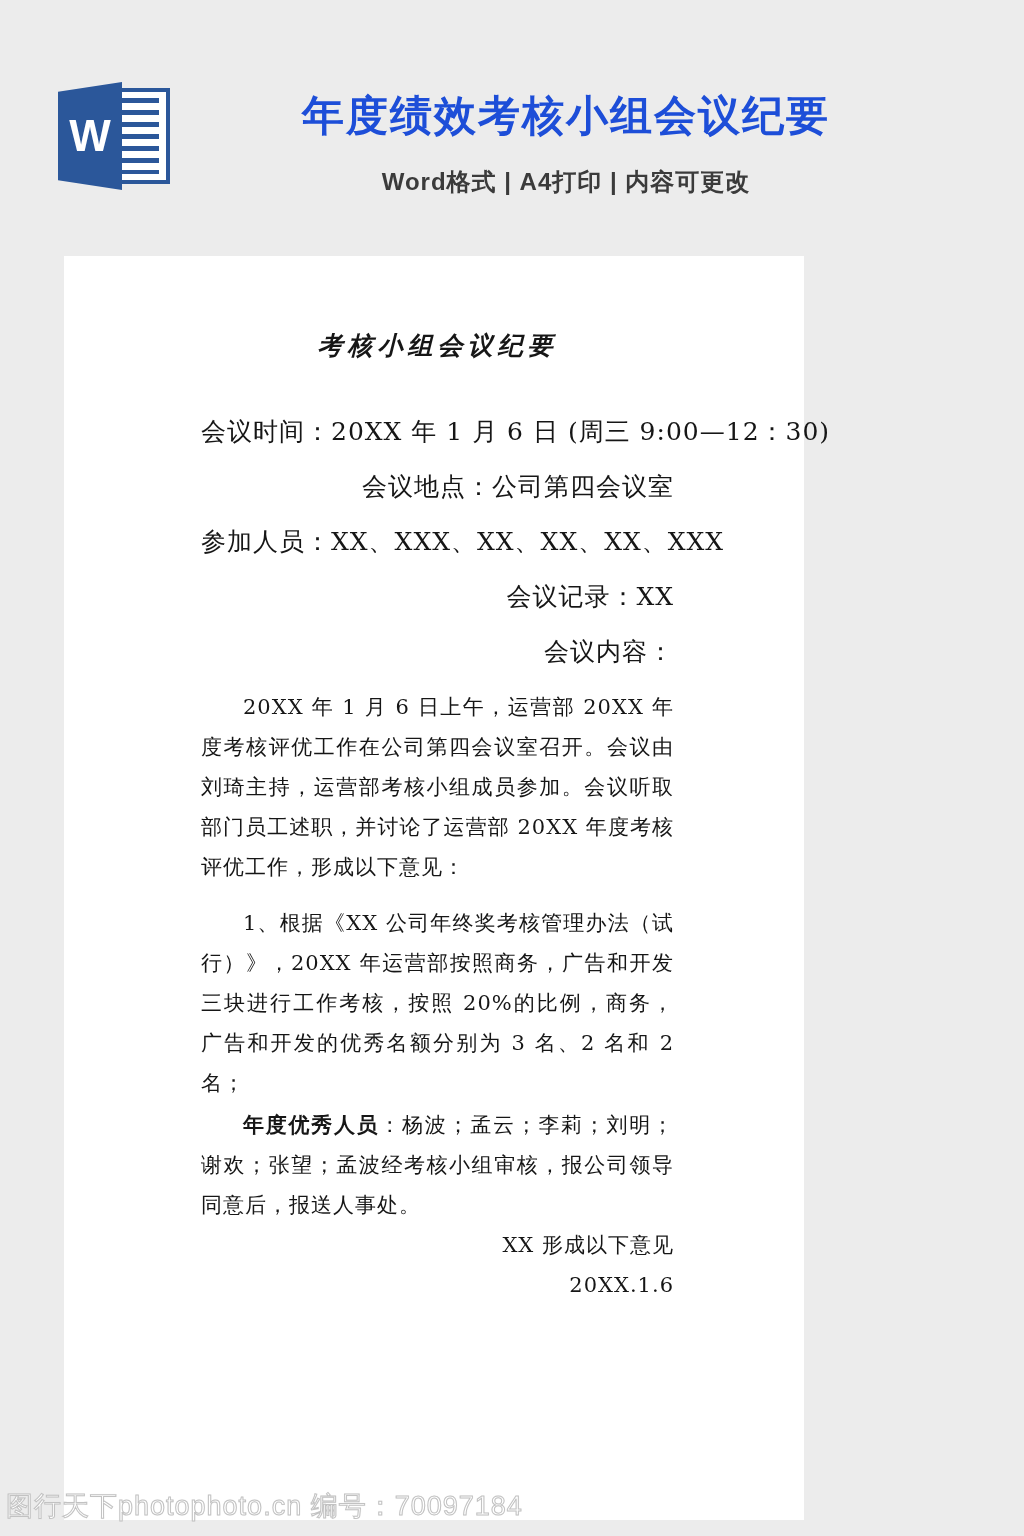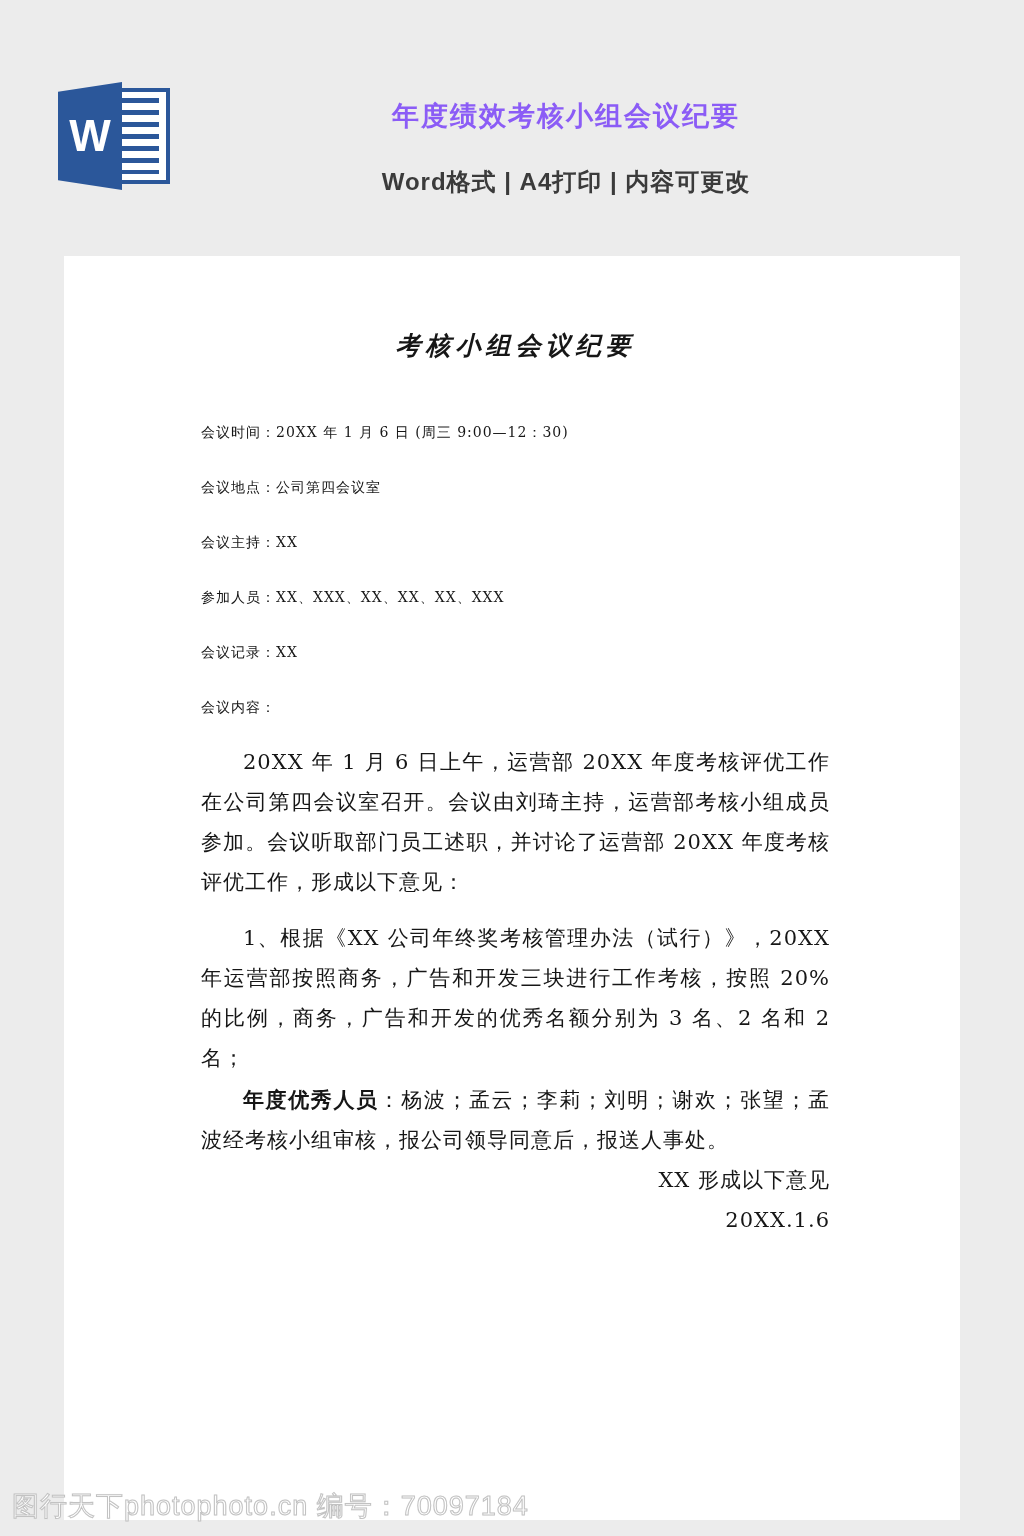--- a/index.html
+++ b/index.html
@@ -33,68 +33,69 @@
     background:#2b579a;
     clip-path:polygon(0 9%, 100% 0, 100% 100%, 0 91%);
     display:flex; align-items:center; justify-content:center;
   }
   .word-icon .icon-panel span {
     color:#fff; font-weight:700; font-size:44px;
     font-family:"Liberation Sans", sans-serif;
   }
   .header-text { flex:1 1 auto; text-align:center; padding-top:10px; }
   .header-title {
-    color:#8b5cf6; font-weight:700; font-size:27px;
+    color:#1d4ed8; font-weight:700; font-size:42px;
     letter-spacing:2px; line-height:48px;
   }
   .header-subtitle {
     margin-top:26px; color:#3b3b3b; font-size:24px; letter-spacing:1px;font-weight:bold;
   }
 
   
   .doc-card {
     position:absolute; left:64px; top:256px;
-    width:896px; height:1264px;
+    width:740px; height:1264px;
     background:#ffffff;
   }
   .doc-inner {
     padding:70px 130px 0 137px;
     font-family:"DejaVu Serif", serif;
     color:#161616;
   }
   .doc-title {
     text-align:center;
     font-size:25px; font-weight:700;
     letter-spacing:5px;
     line-height:40px;
     margin-bottom:46px;
     font-style:italic;
   }
   .info-line {
-    font-size:14px; line-height:40px; letter-spacing:1px;
+    font-size:25px; line-height:40px; letter-spacing:1px;
     margin-bottom:15px;
     white-space:nowrap;
+    text-align:right;
   }
   .body-para {
     font-size:21px; line-height:40px; letter-spacing:1px;
     text-align:justify;
     text-indent:2em;
   }
   .heading-bold { font-weight:700; margin-top:6px; text-align:left; }
   .mt4 { margin-top:16px; }
   .mt2 { margin-top:2px; }
   .bold-lead { font-weight:700;margin-top:46px; }
   .sign-line {
     font-size:21px; line-height:40px; letter-spacing:1px;
     text-align:right;
   }
 
   
   .watermark {
-    position:absolute; left:12px; top:1488px;
+    position:absolute; left:6px; top:1488px;
     font-size:27px; letter-spacing:1px;
     color:#ffffff;
     -webkit-text-stroke:1px #c2c2c2;
     text-shadow:0 0 1px #cccccc;
     font-family:"Liberation Sans", sans-serif;
     white-space:nowrap;
   }
 </style>
 </head>
 <body>
@@ -113,21 +114,20 @@
     <div class="header-subtitle">Word格式 | A4打印 | 内容可更改</div>
   </div>
 </div>
 
 <div class="doc-card">
   <div class="doc-inner">
     <div class="doc-title">考核小组会议纪要</div>
 
     <p class="info-line">会议时间：20XX 年 1 月 6 日 (周三 9:00—12：30)</p>
     <p class="info-line">会议地点：公司第四会议室</p>
-    <p class="info-line">会议主持：XX</p>
     <p class="info-line">参加人员：XX、XXX、XX、XX、XX、XXX</p>
     <p class="info-line">会议记录：XX</p>
     <p class="info-line">会议内容：</p>
 
     <p class="body-para">20XX 年 1 月 6 日上午，运营部 20XX 年度考核评优工作在公司第四会议室召开。会议由刘琦主持，运营部考核小组成员参加。会议听取部门员工述职，并讨论了运营部 20XX 年度考核评优工作，形成以下意见：</p>
 
 
     <p class="body-para mt4">1、根据《XX 公司年终奖考核管理办法（试行）》，20XX 年运营部按照商务，广告和开发三块进行工作考核，按照 20%的比例，商务，广告和开发的优秀名额分别为 3 名、2 名和 2 名；</p>
 
 

